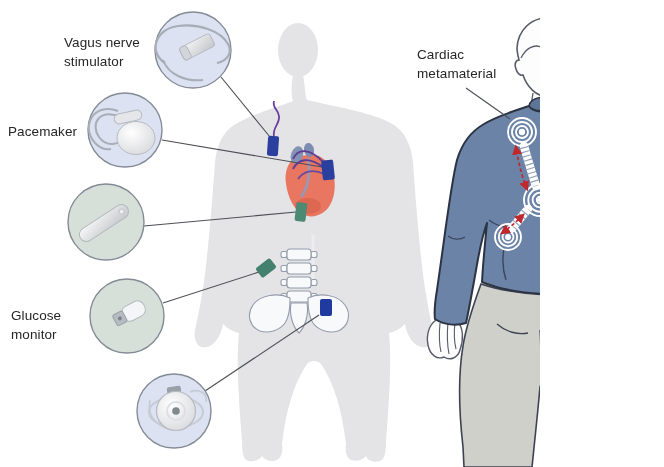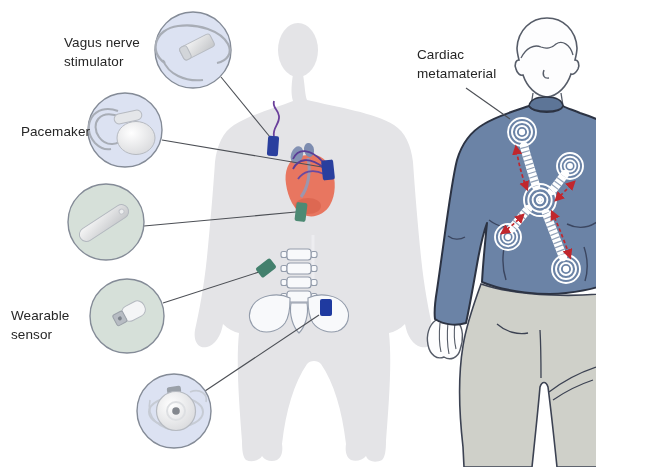--- a/index.html
+++ b/index.html
@@ -1,26 +1,26 @@
 <!DOCTYPE html>
 <html><head>
 <meta charset="utf-8">
 <style>
   html,body{margin:0;padding:0;background:#ffffff;}
   .stage{
-    position:relative;width:596px;height:467px;background:#ffffff;
+    position:relative;width:540px;height:467px;background:#ffffff;
     overflow:hidden;font-family:"Liberation Sans", sans-serif;
   }
   .stage svg{position:absolute;left:0;top:0;}
   .label{
     position:absolute;font-size:13.5px;line-height:1.42;color:#262626;
     letter-spacing:0.1px;
   }
   .lbl-vagus{left:64px;top:33px;width:92px;}
-  .lbl-pacemaker{left:8px;top:122px;width:95px;text-align:center;}
+  .lbl-pacemaker{left:8px;top:122px;width:95px;}
   .lbl-cardiac{left:8px;top:208px;width:62px;}
   .lbl-glucose{left:11px;top:306px;width:64px;}
   .lbl-insulin{left:43px;top:406px;width:110px;}
   .lbl-wearable{left:417px;top:45px;width:98px;}
 </style>
 </head>
 <body>
 
 <div class="stage">
 <svg width="664" height="467" viewBox="0 0 664 467">
@@ -275,15 +275,15 @@
         <path d="M 552,212 C 559,227 565,243 570,257" marker-start="url(#ahs)" marker-end="url(#ah)"></path>
       </g>
     </g>
 
     <line x1="466" y1="88" x2="510" y2="119" stroke="#4c4f55" stroke-width="1.1"></line>
   </g>
 </svg>
 
 <div class="label lbl-vagus">Vagus nerve stimulator</div>
 <div class="label lbl-pacemaker">Pacemaker</div>
-<div class="label lbl-glucose">Wearable sensor</div>
+<div class="label lbl-glucose">Glucose monitor</div>
 <div class="label lbl-wearable">Cardiac metamaterial</div>
 </div>
 
 </body></html>

